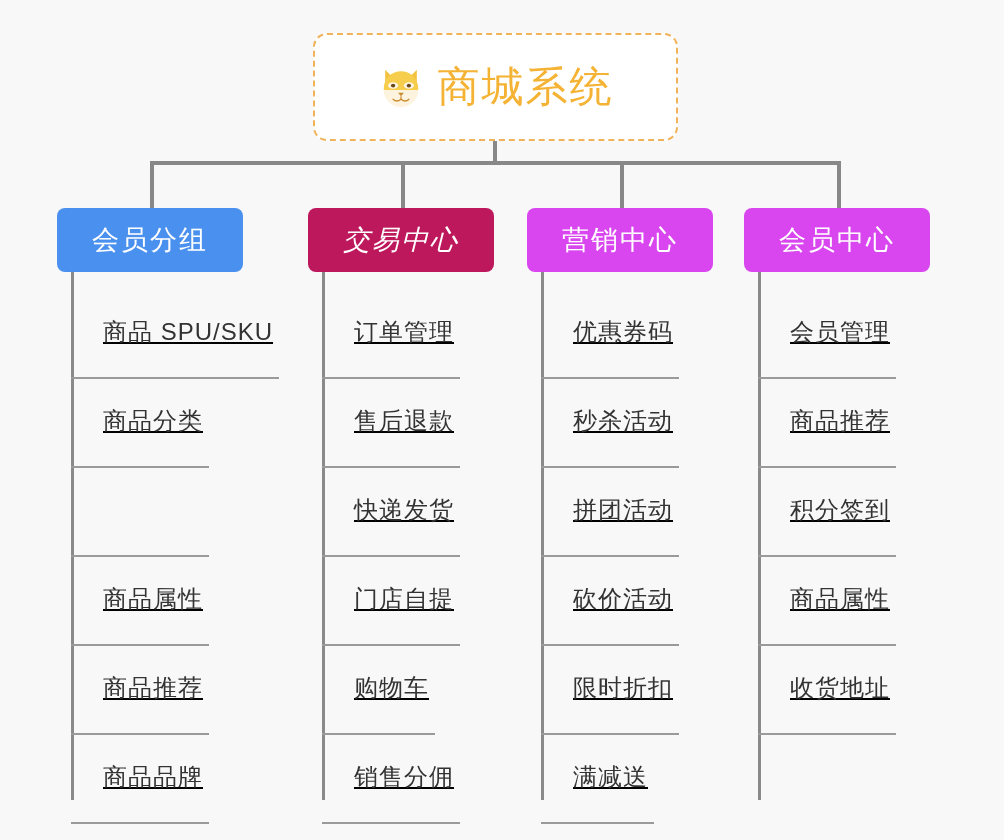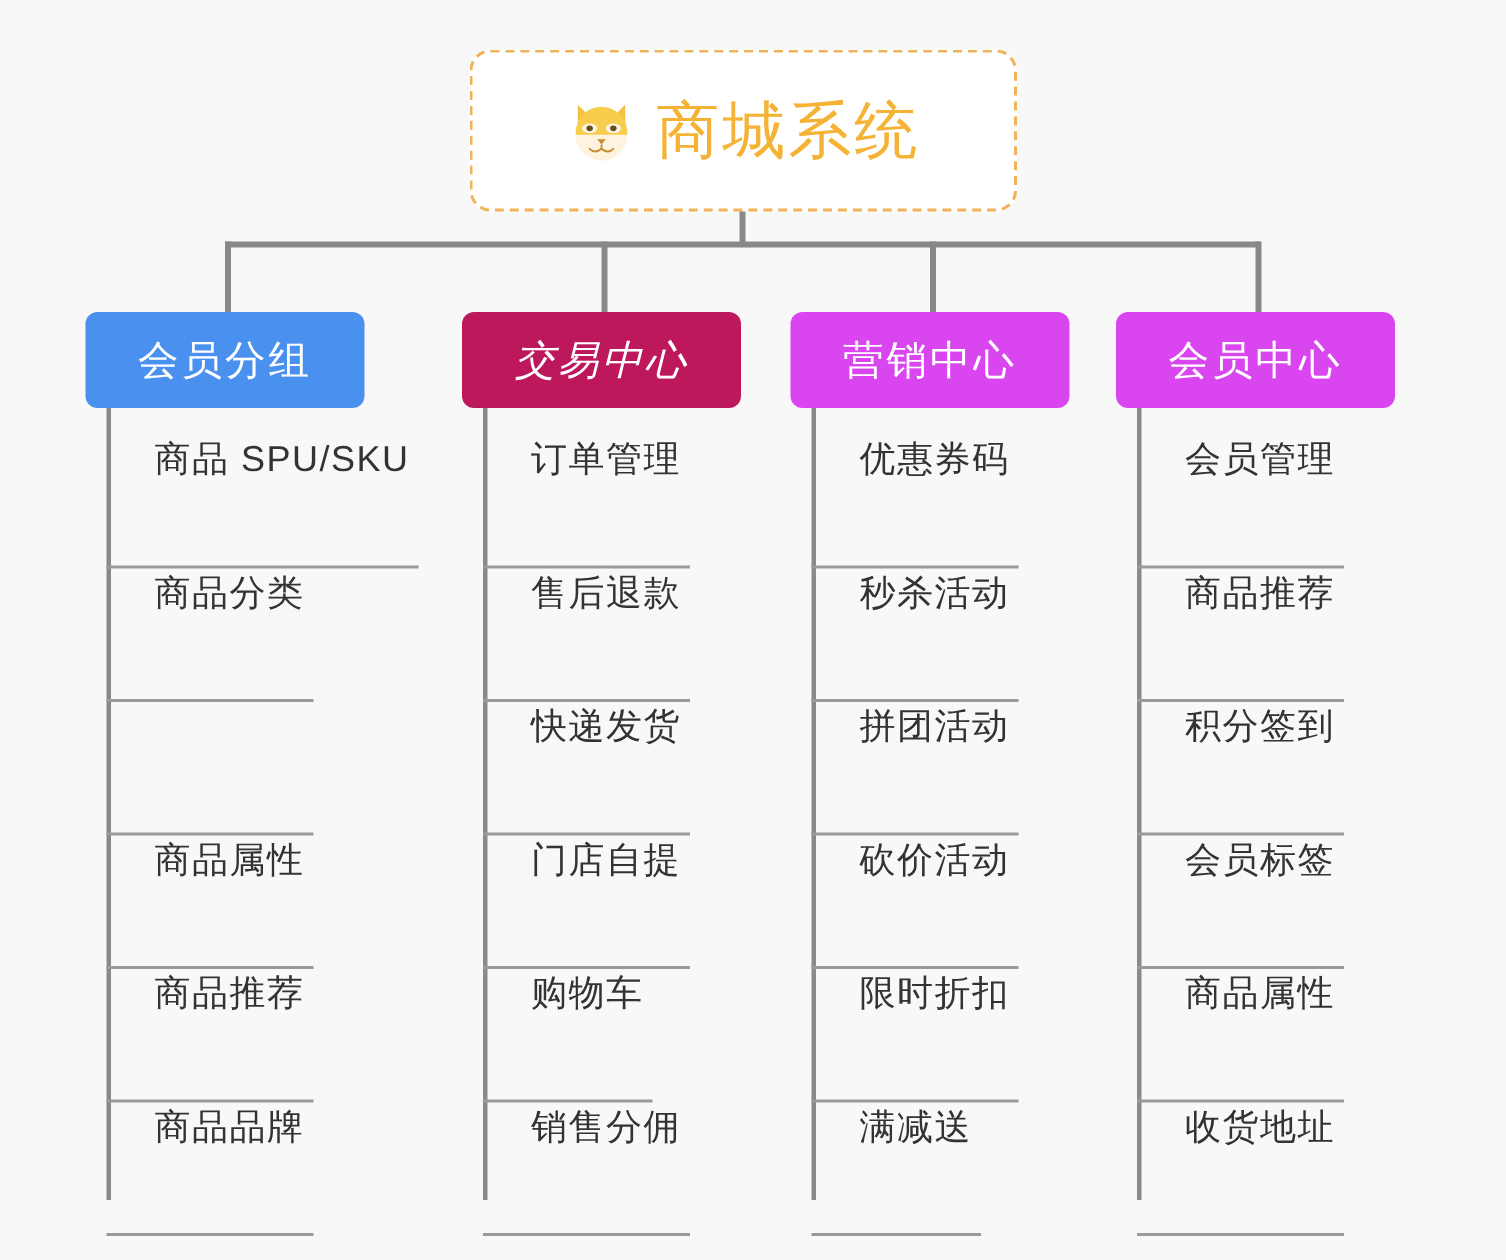--- a/index.html
+++ b/index.html
@@ -104,21 +104,22 @@
     top: 0;
     width: 3px;
     background: #8a8a8a;
     height: 528px;
   }
   .leaf {
     position: relative;
     height: 89px;
     box-sizing: border-box;
     display: flex;
-    align-items: flex-start;
+    align-items: center;
+    text-decoration: underline;
   }
   .leaf-label {
     display: inline-block;
     margin-left: 32px;
     padding-bottom: 6px;
     font-size: 24px;
     color: #333333;
     white-space: nowrap;
     letter-spacing: 1px;
   }
@@ -264,24 +265,20 @@
       </div>
       <div class="leaf">
         <span class="leaf-label">商品推荐</span>
         <span class="leaf-rule" style="width: 138px;"></span>
       </div>
       <div class="leaf">
         <span class="leaf-label">积分签到</span>
         <span class="leaf-rule" style="width: 138px;"></span>
       </div>
       <div class="leaf">
-        <span class="leaf-label">会员标签</span>
-        <span class="leaf-rule" style="width: 138px;"></span>
-      </div>
-      <div class="leaf">
         <span class="leaf-label">商品属性</span>
         <span class="leaf-rule" style="width: 138px;"></span>
       </div>
       <div class="leaf">
         <span class="leaf-label">收货地址</span>
         <span class="leaf-rule" style="width: 138px;"></span>
       </div>
     </div>
   </div>
 

